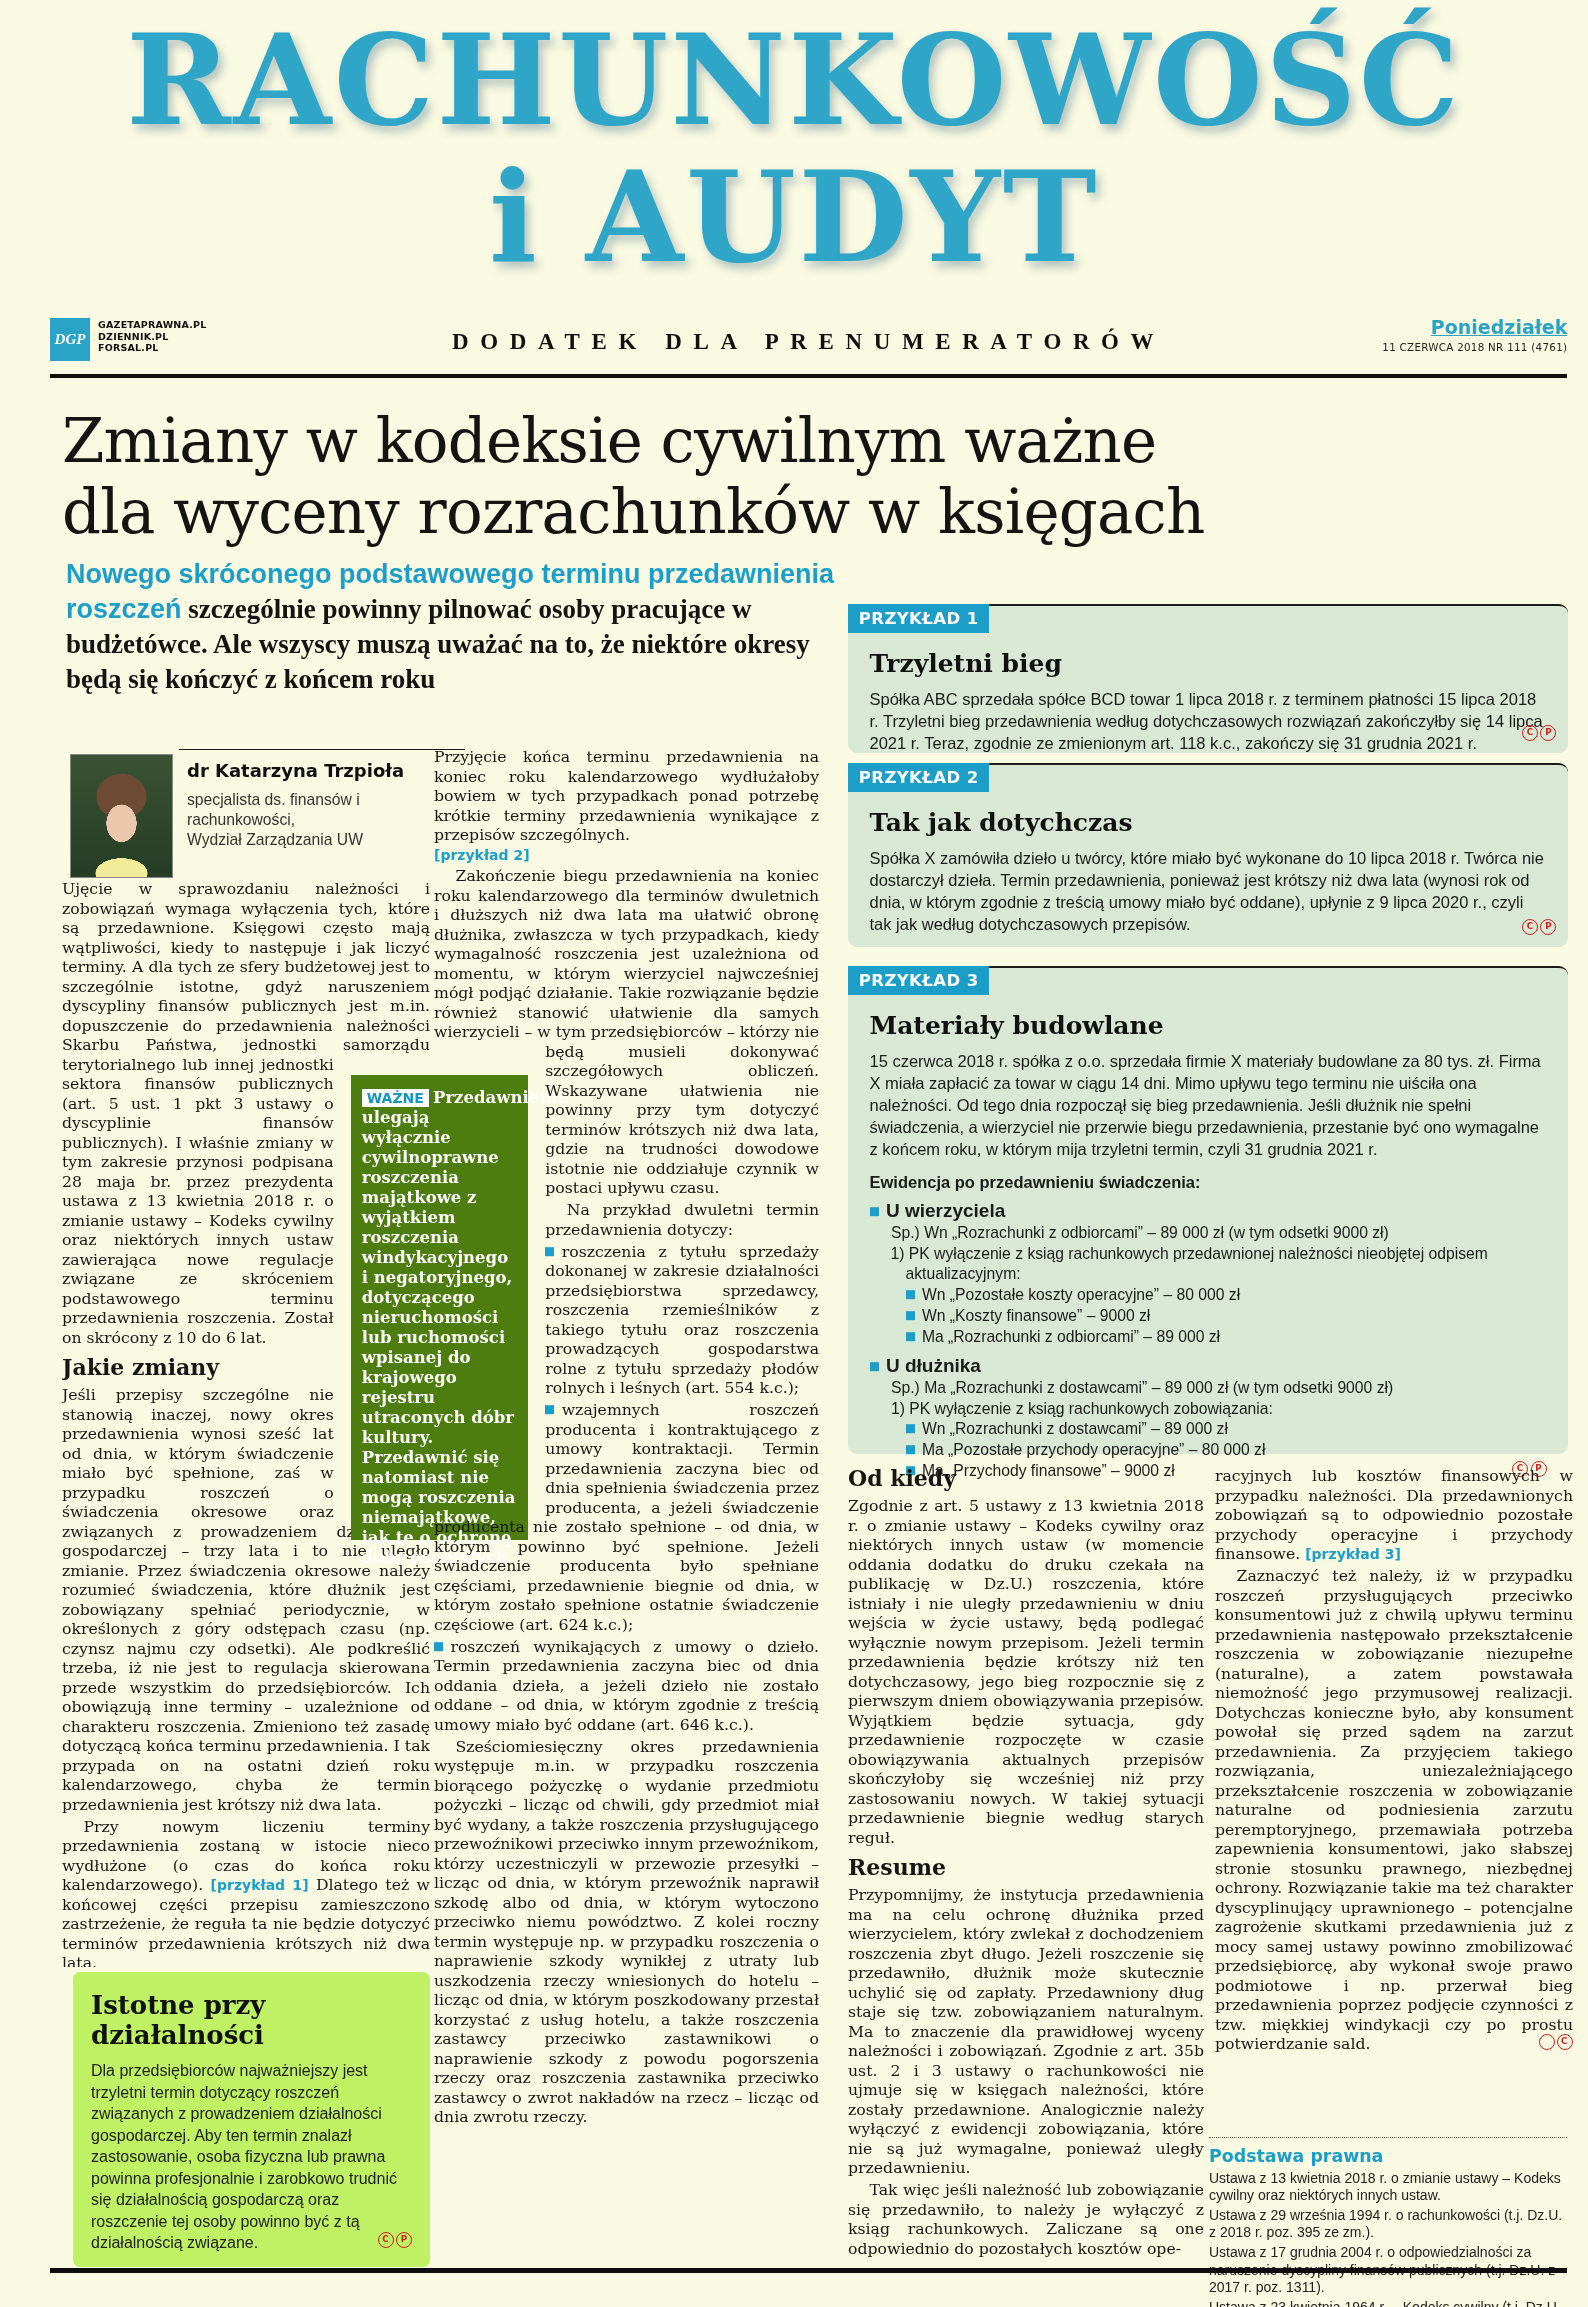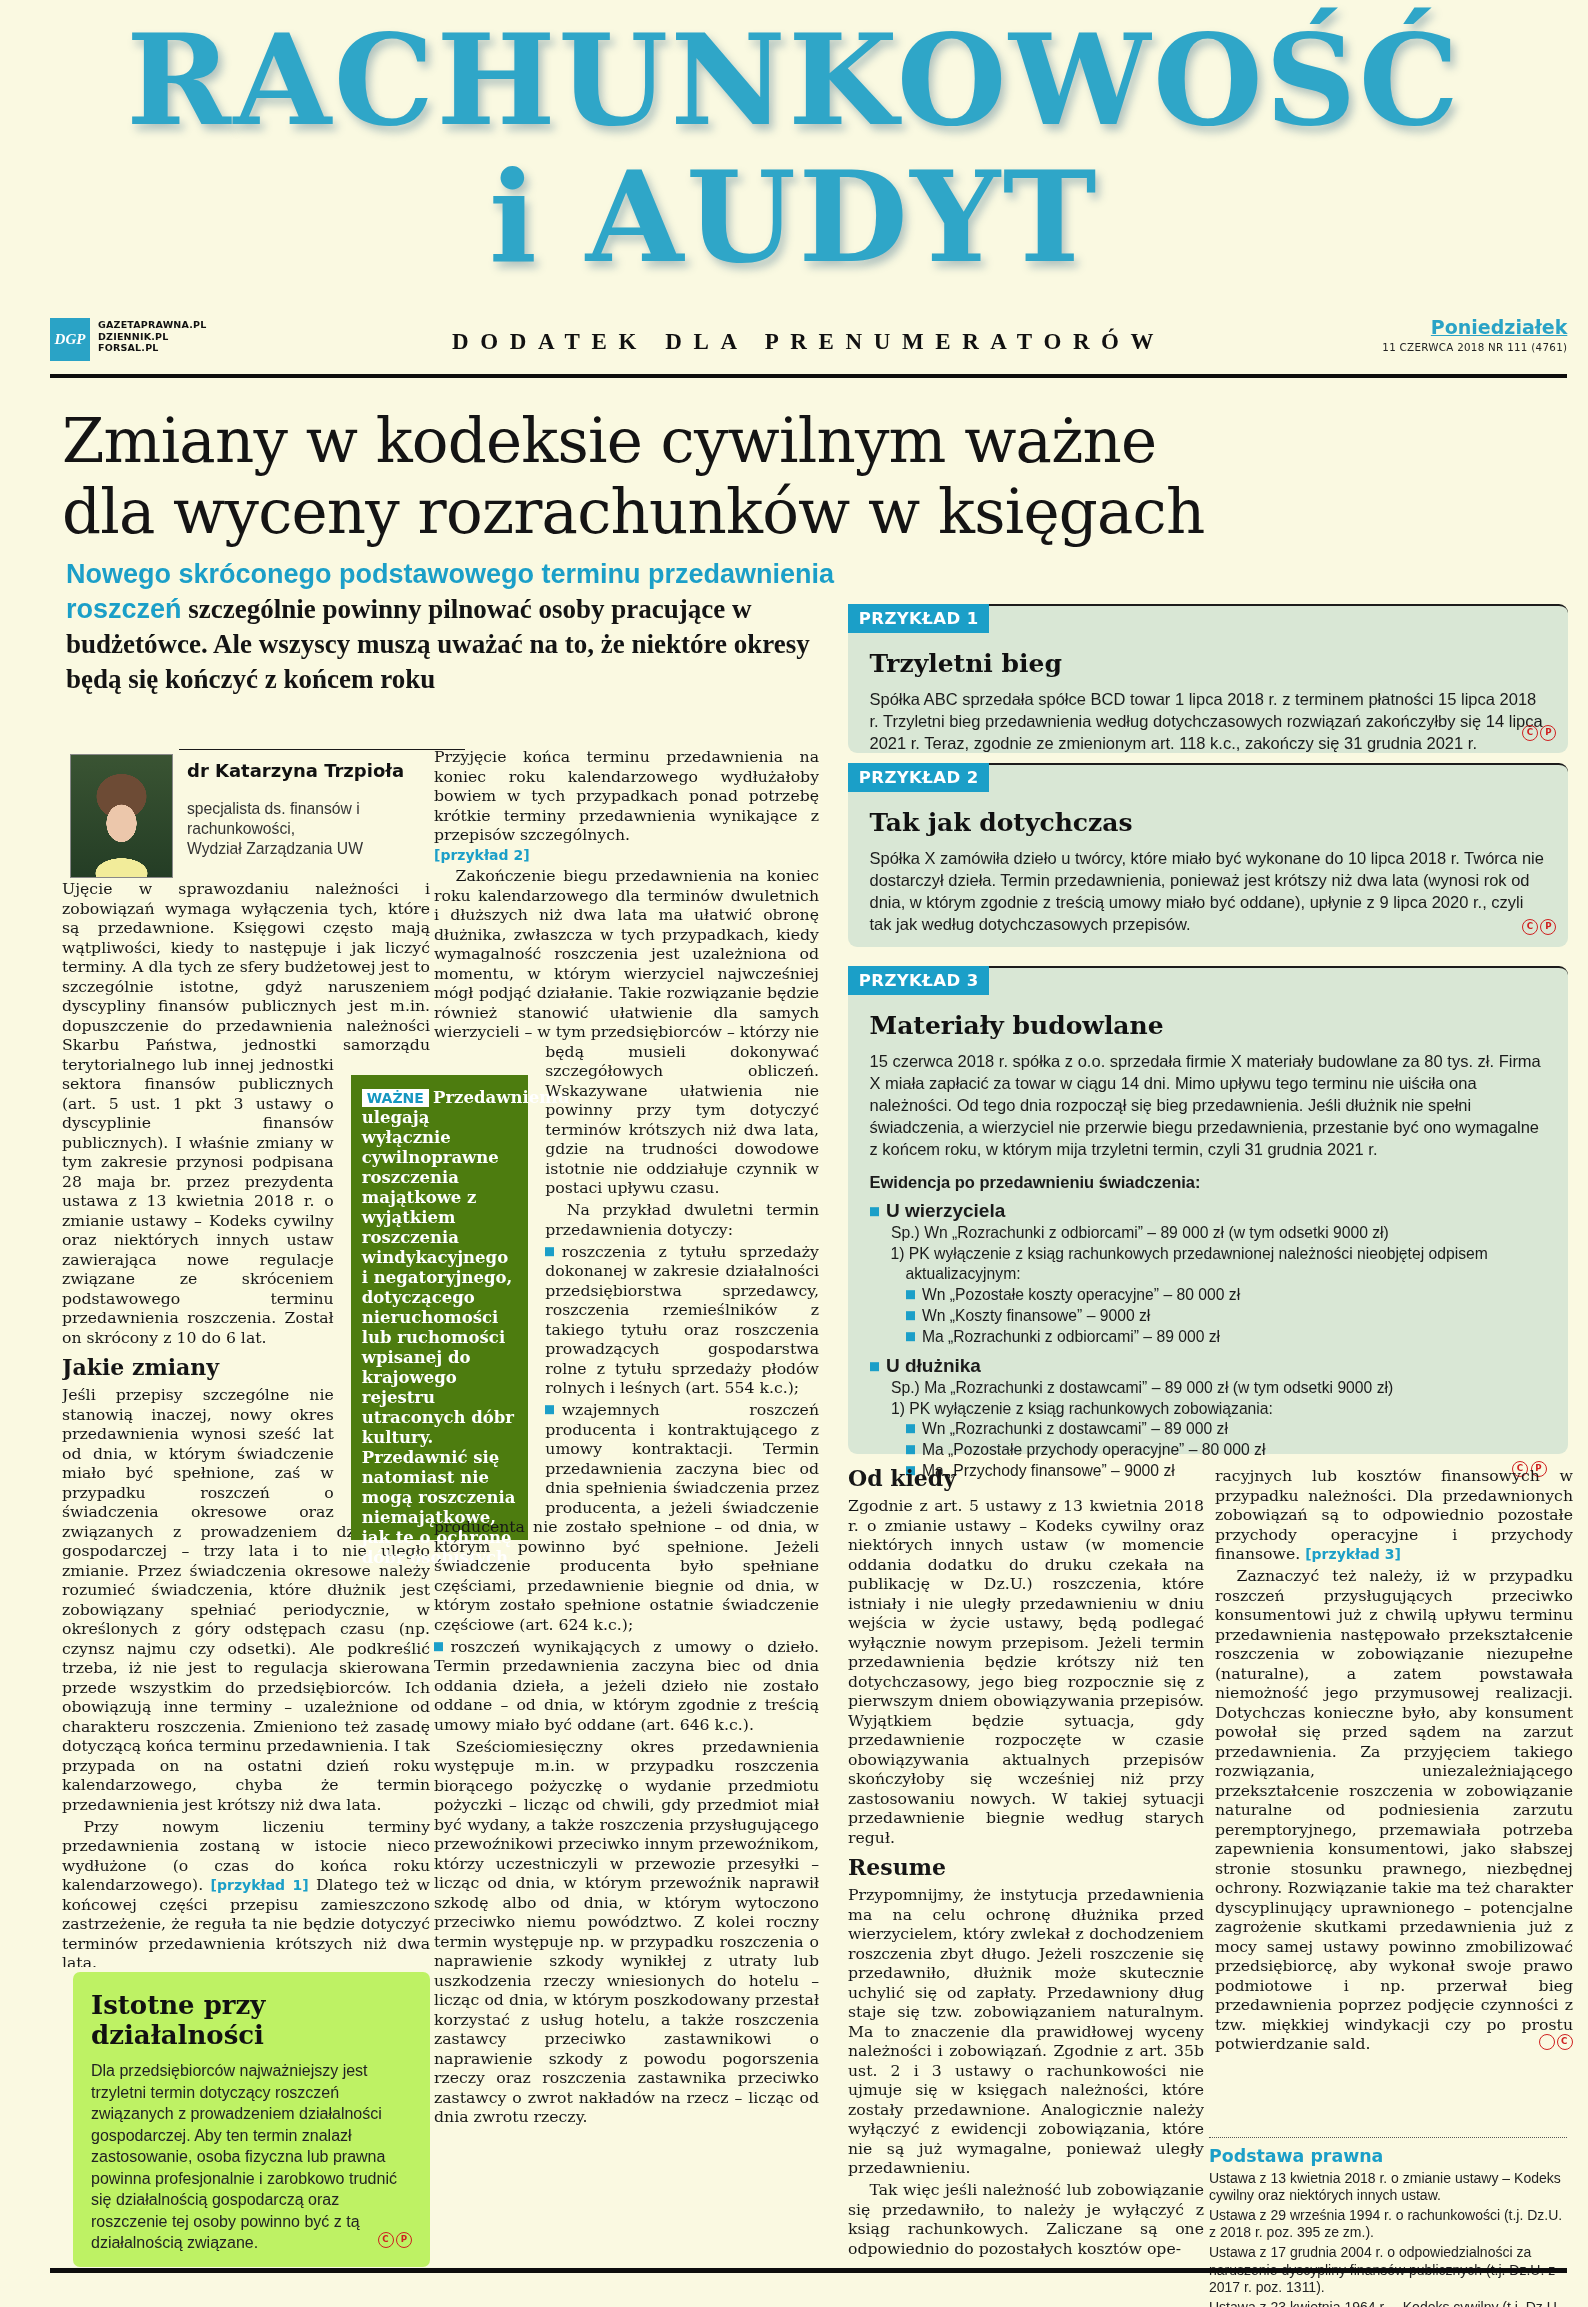--- a/index.html
+++ b/index.html
@@ -30,21 +30,21 @@
   
   .author{position:absolute;left:70px;top:747px;width:395px;height:136px;}
   .author .topline{position:absolute;left:109px;right:0;top:1.7px;border-top:1.7px solid #1a1a1a;}
   .photo{position:absolute;left:0;top:6.6px;width:101px;height:122px;border:0.8px solid #888;
          background:
            radial-gradient(ellipse 25px 31px at 50% 56%, #ecc7ab 60%, rgba(0,0,0,0) 61%),
            radial-gradient(ellipse 43px 25px at 50% 97%, #f2ec9a 60%, rgba(0,0,0,0) 61%),
            radial-gradient(ellipse 40px 36px at 50% 34%, #6d4b35 62%, rgba(0,0,0,0) 63%),
            linear-gradient(#3a5433,#243d25);}
   .author .info{position:absolute;left:117px;top:13.2px;}
-  .author .name{font:bold 18px "DejaVu Sans",sans-serif;color:#111;margin-bottom:18px;}
+  .author .name{font:bold 18px "DejaVu Sans",sans-serif;color:#111;margin-bottom:9px;}
   .author .role{font:15.7px/20px "Liberation Sans",sans-serif;color:#333;}
   
   .col{position:absolute;overflow:hidden;font:15.7px/19.5px "DejaVu Serif",serif;
        text-align:justify;color:#161616;}
   .col p{margin:0 0 2.5px;}
   .col p.ind{text-indent:21.5px;}
   .col h3{font:bold 22px/25px "DejaVu Serif",serif;margin:8.3px 0 5px;text-align:left;}
   .c1{left:62px;top:879px;width:368px;height:1088px;}
   .c2{left:434px;top:747px;width:385px;height:1526px;}
   .c3{left:848px;top:1466px;width:356px;height:802px;}

